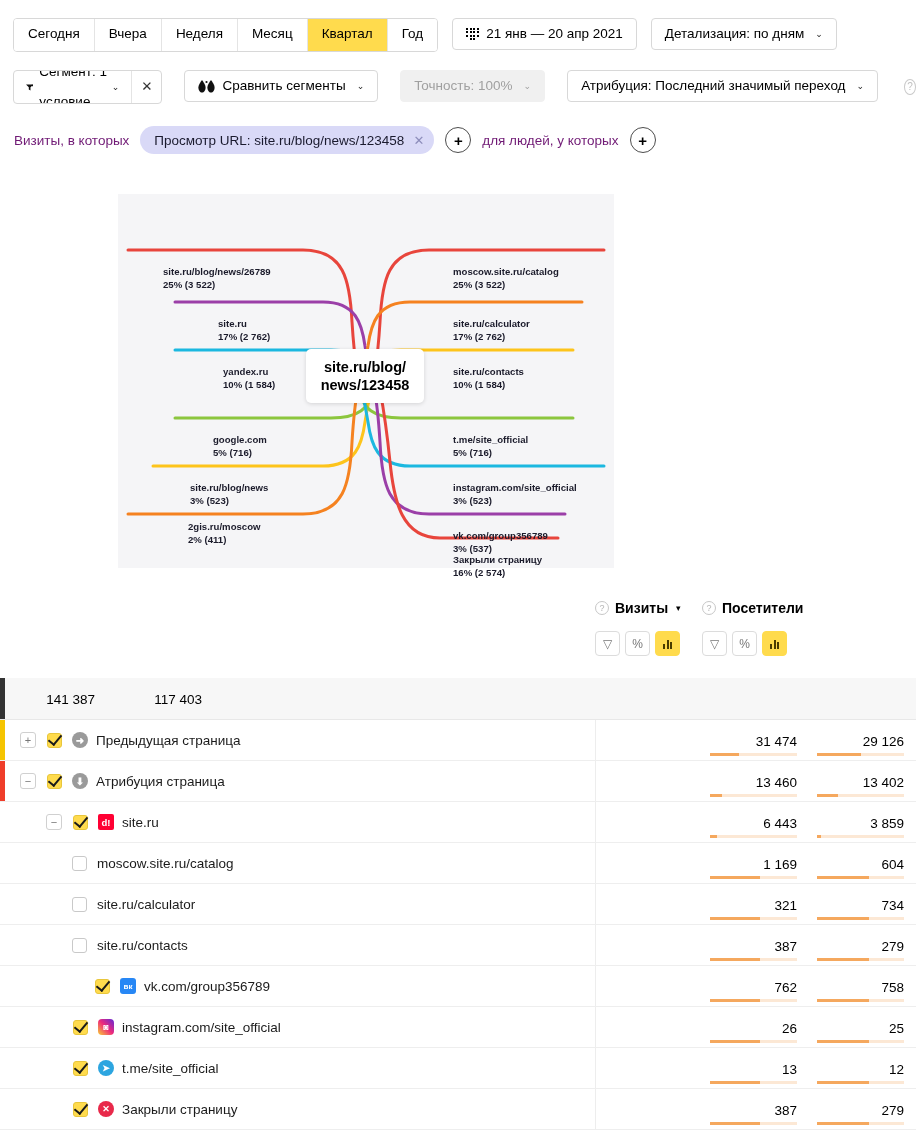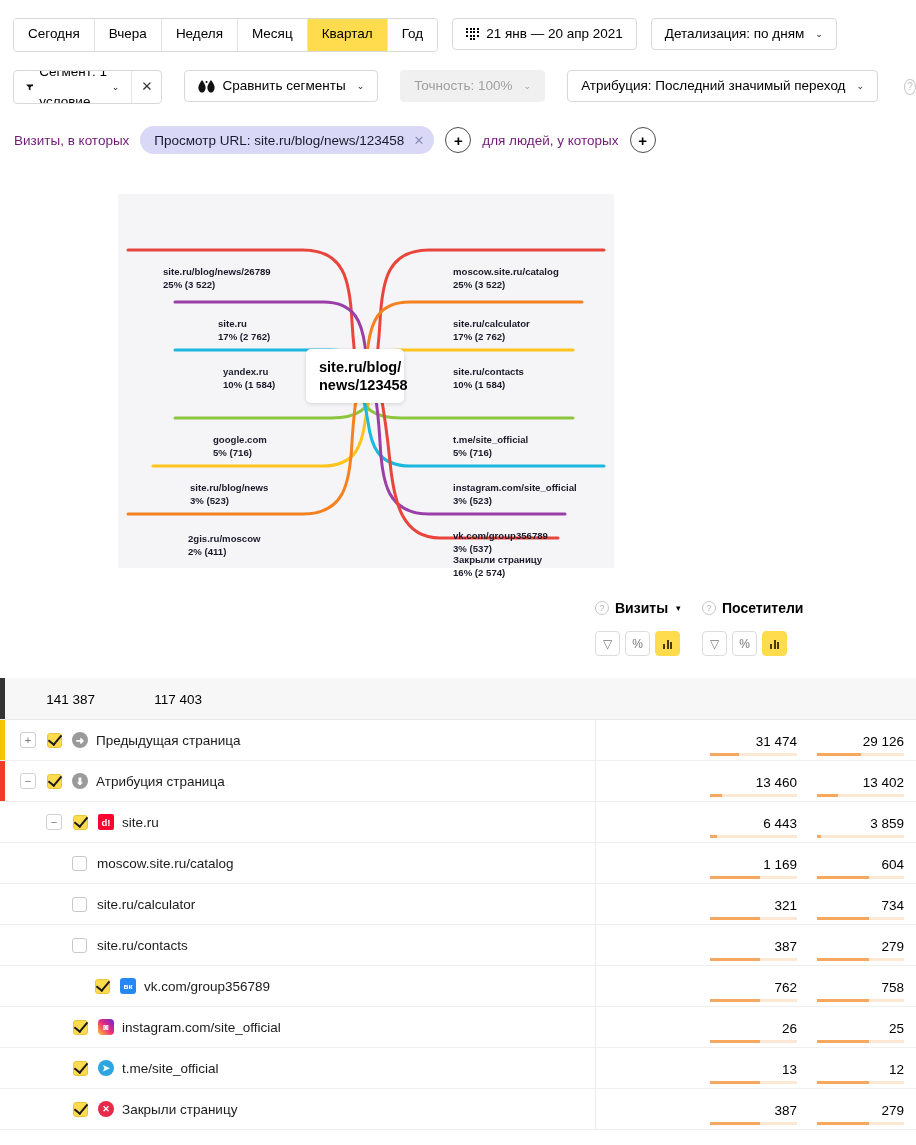--- a/index.html
+++ b/index.html
@@ -56,21 +56,21 @@
     width: 26px; height: 26px; border-radius: 50%; border: 1.5px solid #4d4d4d; background: #fff;
     display: inline-flex; align-items: center; justify-content: center; font-size: 15px; font-weight: bold; cursor: pointer;
   }
 
   
   .diagram { position: absolute; left: 118px; top: 194px; width: 496px; height: 374px; background: #f5f5f7; }
   .diagram svg { position: absolute; left: 0; top: 0; }
   .node-label {
     position: absolute; background: #fff; border-radius: 5px; box-shadow: 0 1px 4px rgba(0,0,0,.14);
     padding: 9px 13px; font-size: 14.5px; font-weight: bold; line-height: 1.25; text-align: center; white-space: pre-line;
-    left: 188px; top: 155px; width: 98px;
+    left: 188px; top: 155px; width: 118px;
   }
   .flab { position: absolute; font-size: 9.6px; font-weight: bold; line-height: 1.32; color: #1b1b2b; white-space: nowrap; margin-top: 44px; }
 
   
   .metrics-head { position: absolute; left: 595px; top: 600px; width: 321px; }
   .m-titles { display: flex; }
   .m-col { width: 107px; display: flex; align-items: center; gap: 6px; }
   .m-q {
     width: 14px; height: 14px; border-radius: 50%; border: 1px solid #c7c7c7; color: #b4b4b4;
     font-size: 9px; line-height: 12px; text-align: center; cursor: pointer;
@@ -238,21 +238,21 @@
         <div>10% (1 584)</div>
       </div>
       <div class="flab" style="left: 95px; top: 196px;">
         <div>google.com</div>
         <div>5% (716)</div>
       </div>
       <div class="flab" style="left: 72px; top: 244px;">
         <div>site.ru/blog/news</div>
         <div>3% (523)</div>
       </div>
-      <div class="flab" style="left: 70px; top: 295px;">
+      <div class="flab" style="left: 70px; top: 283px;">
         <div>2gis.ru/moscow</div>
         <div>2% (411)</div>
       </div>
     </div>
   <div id="tgtLabels">
       <div class="flab" style="left: 335px; top: 28px;">
         <div>moscow.site.ru/catalog</div>
         <div>25% (3 522)</div>
       </div>
       <div class="flab" style="left: 335px; top: 80px;">

